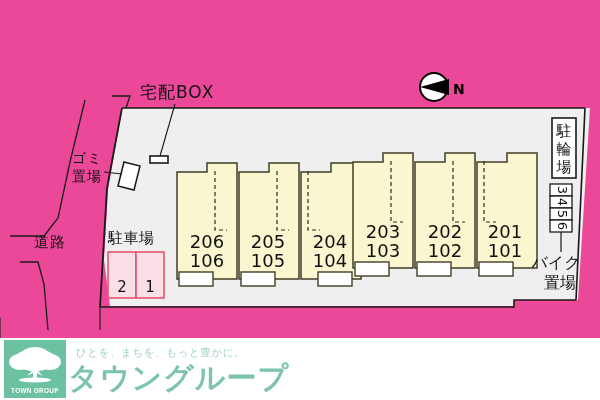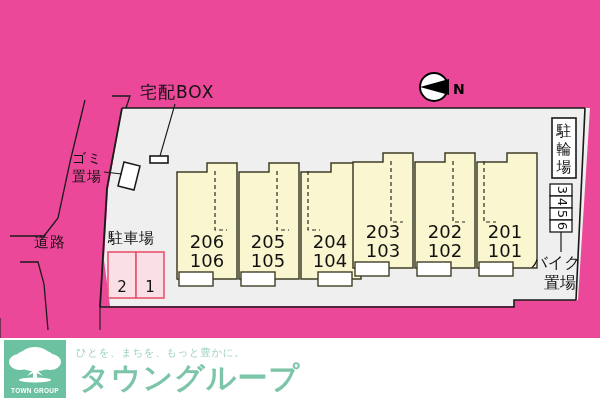--- a/index.html
+++ b/index.html
@@ -75,21 +75,21 @@
     top: 8px;
     font-size: 10.5px;
     color: #9ed3bb;
     letter-spacing: 0.6px;
     font-family: Liberation Sans, sans-serif;
     white-space: nowrap;
     text-align: right;
   }
   #logo-name {
     position: absolute;
-    left: 79px;
+    left: 68px;
     top: 20px;
     font-size: 30px;
     color: #7cc5a8;
     font-weight: bold;
     letter-spacing: 1px;
     font-family: "DejaVu Sans", sans-serif;
     white-space: nowrap;
   }
 </style>
 </head>

